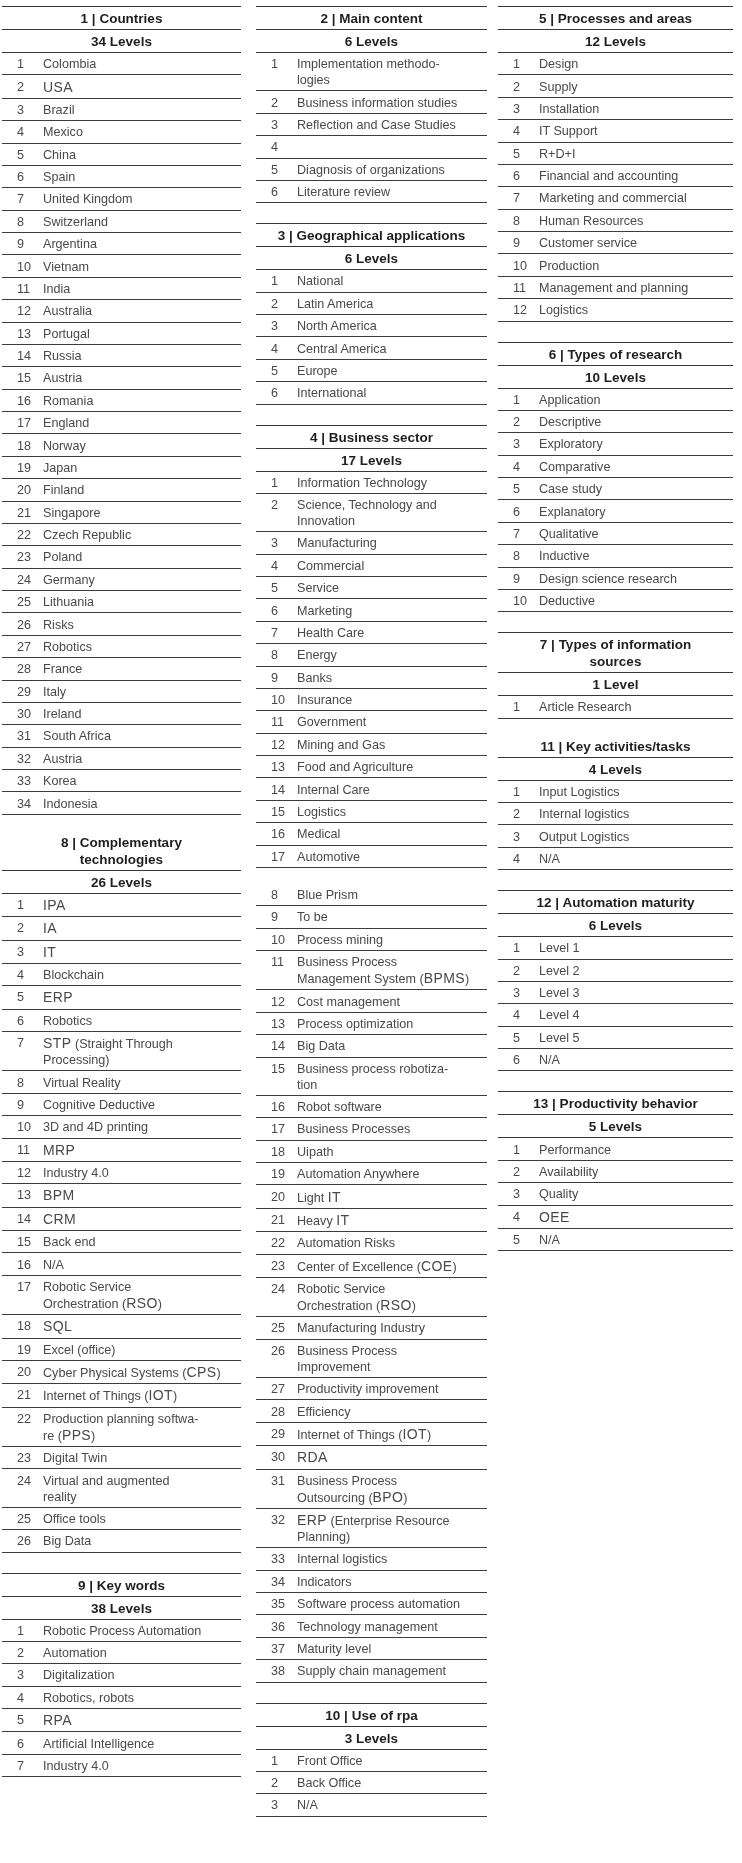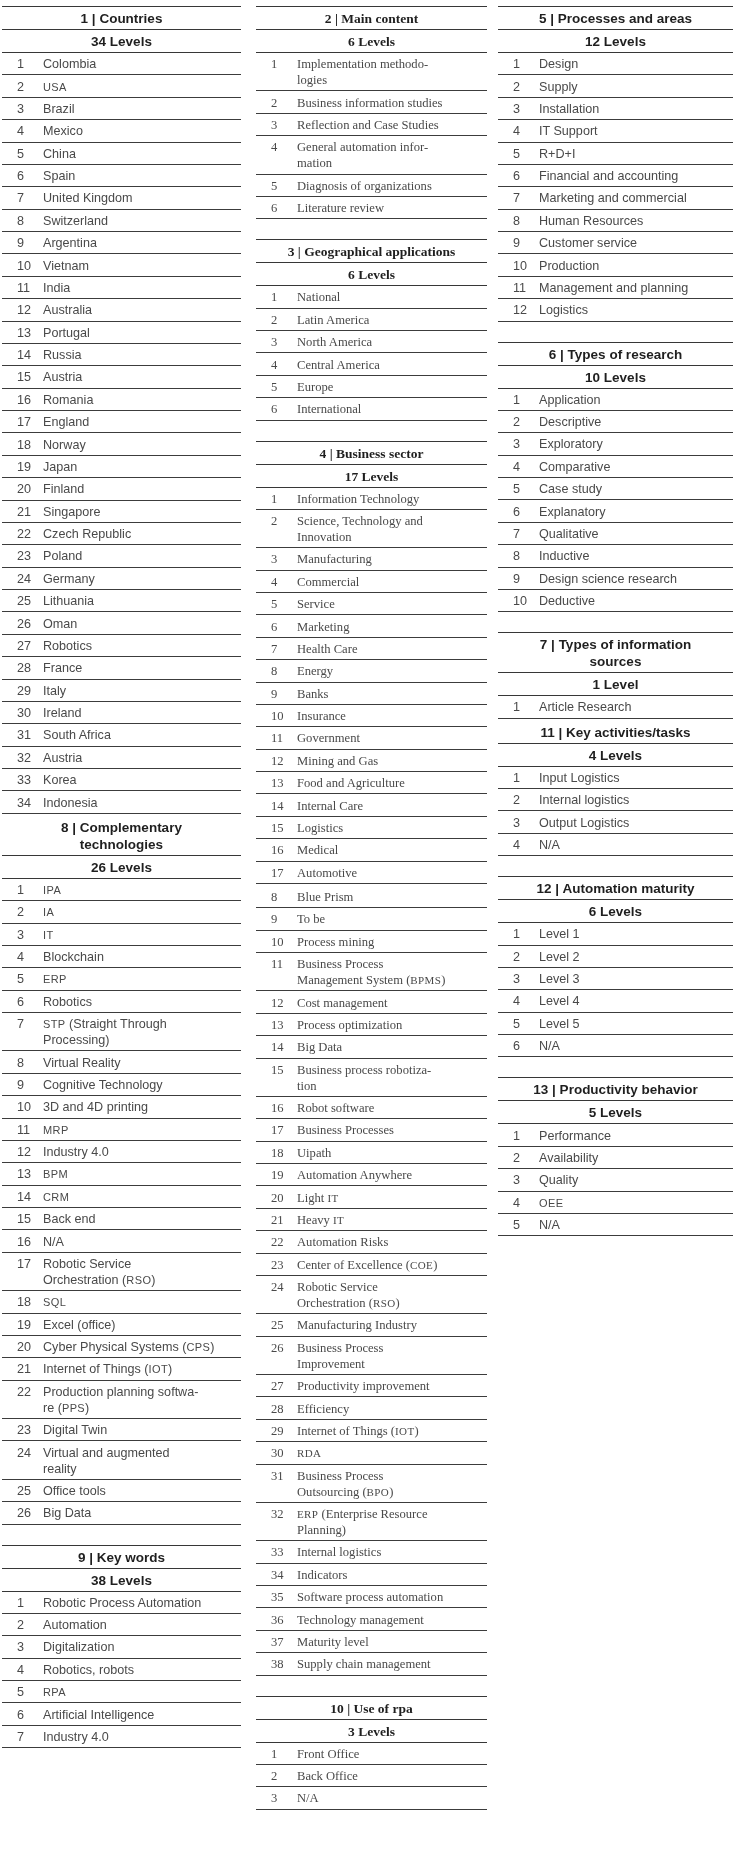--- a/index.html
+++ b/index.html
@@ -6,40 +6,40 @@
   #page{
     position:relative;
     width:742px;height:1863px;
     background:#ffffff;
     font-family:"Liberation Sans", sans-serif;
     overflow:hidden;
     border-radius:6px;
   }
   .col{position:absolute;top:0;padding-top:6px;}
   #col-1{left:2px;width:239px;}
-  #col-2{left:256px;width:231px;font-family:Liberation Serif, serif;}
+  #col-2{left:256px;width:231px;}
   #col-3{left:498px;width:235px;}
   .tbl{border-top:1.6px solid #373737;margin-top:20px;}
-  .tbl.attached{border-top:none;margin-top:2px;}
+  .tbl.attached{border-top:none;margin-top:16px;}
   .col .tbl:first-child{margin-top:0;}
   .thead-title,.thead-levels{
     text-align:center;font-weight:bold;
     font-size:13.5px;line-height:17px;
     color:#1f1f1f;padding:3px 2px 2px;
     border-bottom:1.6px solid #373737;
   }
   .row{
     display:flex;align-items:flex-start;
     border-bottom:1.4px solid #3c3c3c;
     padding:3.2px 0 2.2px;
     font-size:12.6px;line-height:16px;color:#494949;
   }
   .num{flex:0 0 41px;box-sizing:border-box;padding-left:15px;}
   .label{flex:1;padding-right:3px;}
-  .sc{font-size:11px;letter-spacing:.4px;}
+  .sc{font-size:14px;letter-spacing:.4px;}
 </style>
 </head>
 <body>
 
 <div id="page">
   <div class="col" id="col-1">
       <section class="tbl">
         <div class="thead-title">1 | Countries</div>
         <div class="thead-levels">34 Levels</div>
         <div class="row">
@@ -137,21 +137,21 @@
         <div class="row">
           <div class="num">24</div>
           <div class="label">Germany</div>
         </div>
         <div class="row">
           <div class="num">25</div>
           <div class="label">Lithuania</div>
         </div>
         <div class="row">
           <div class="num">26</div>
-          <div class="label">Oman</div>
+          <div class="label">Risks</div>
         </div>
         <div class="row">
           <div class="num">27</div>
           <div class="label">Robotics</div>
         </div>
         <div class="row">
           <div class="num">28</div>
           <div class="label">France</div>
         </div>
         <div class="row">
@@ -209,21 +209,21 @@
         <div class="row">
           <div class="num">7</div>
           <div class="label"><span class="sc">STP</span> (Straight Through<br>Processing)</div>
         </div>
         <div class="row">
           <div class="num">8</div>
           <div class="label">Virtual Reality</div>
         </div>
         <div class="row">
           <div class="num">9</div>
-          <div class="label">Cognitive Technology</div>
+          <div class="label">Cognitive Deductive</div>
         </div>
         <div class="row">
           <div class="num">10</div>
           <div class="label">3D and 4D printing</div>
         </div>
         <div class="row">
           <div class="num">11</div>
           <div class="label"><span class="sc">MRP</span></div>
         </div>
         <div class="row">
@@ -331,21 +331,20 @@
         <div class="row">
           <div class="num">2</div>
           <div class="label">Business information studies</div>
         </div>
         <div class="row">
           <div class="num">3</div>
           <div class="label">Reflection and Case Studies</div>
         </div>
         <div class="row">
           <div class="num">4</div>
-          <div class="label">General automation infor-<br>mation</div>
         </div>
         <div class="row">
           <div class="num">5</div>
           <div class="label">Diagnosis of organizations</div>
         </div>
         <div class="row">
           <div class="num">6</div>
           <div class="label">Literature review</div>
         </div>
       </section>

